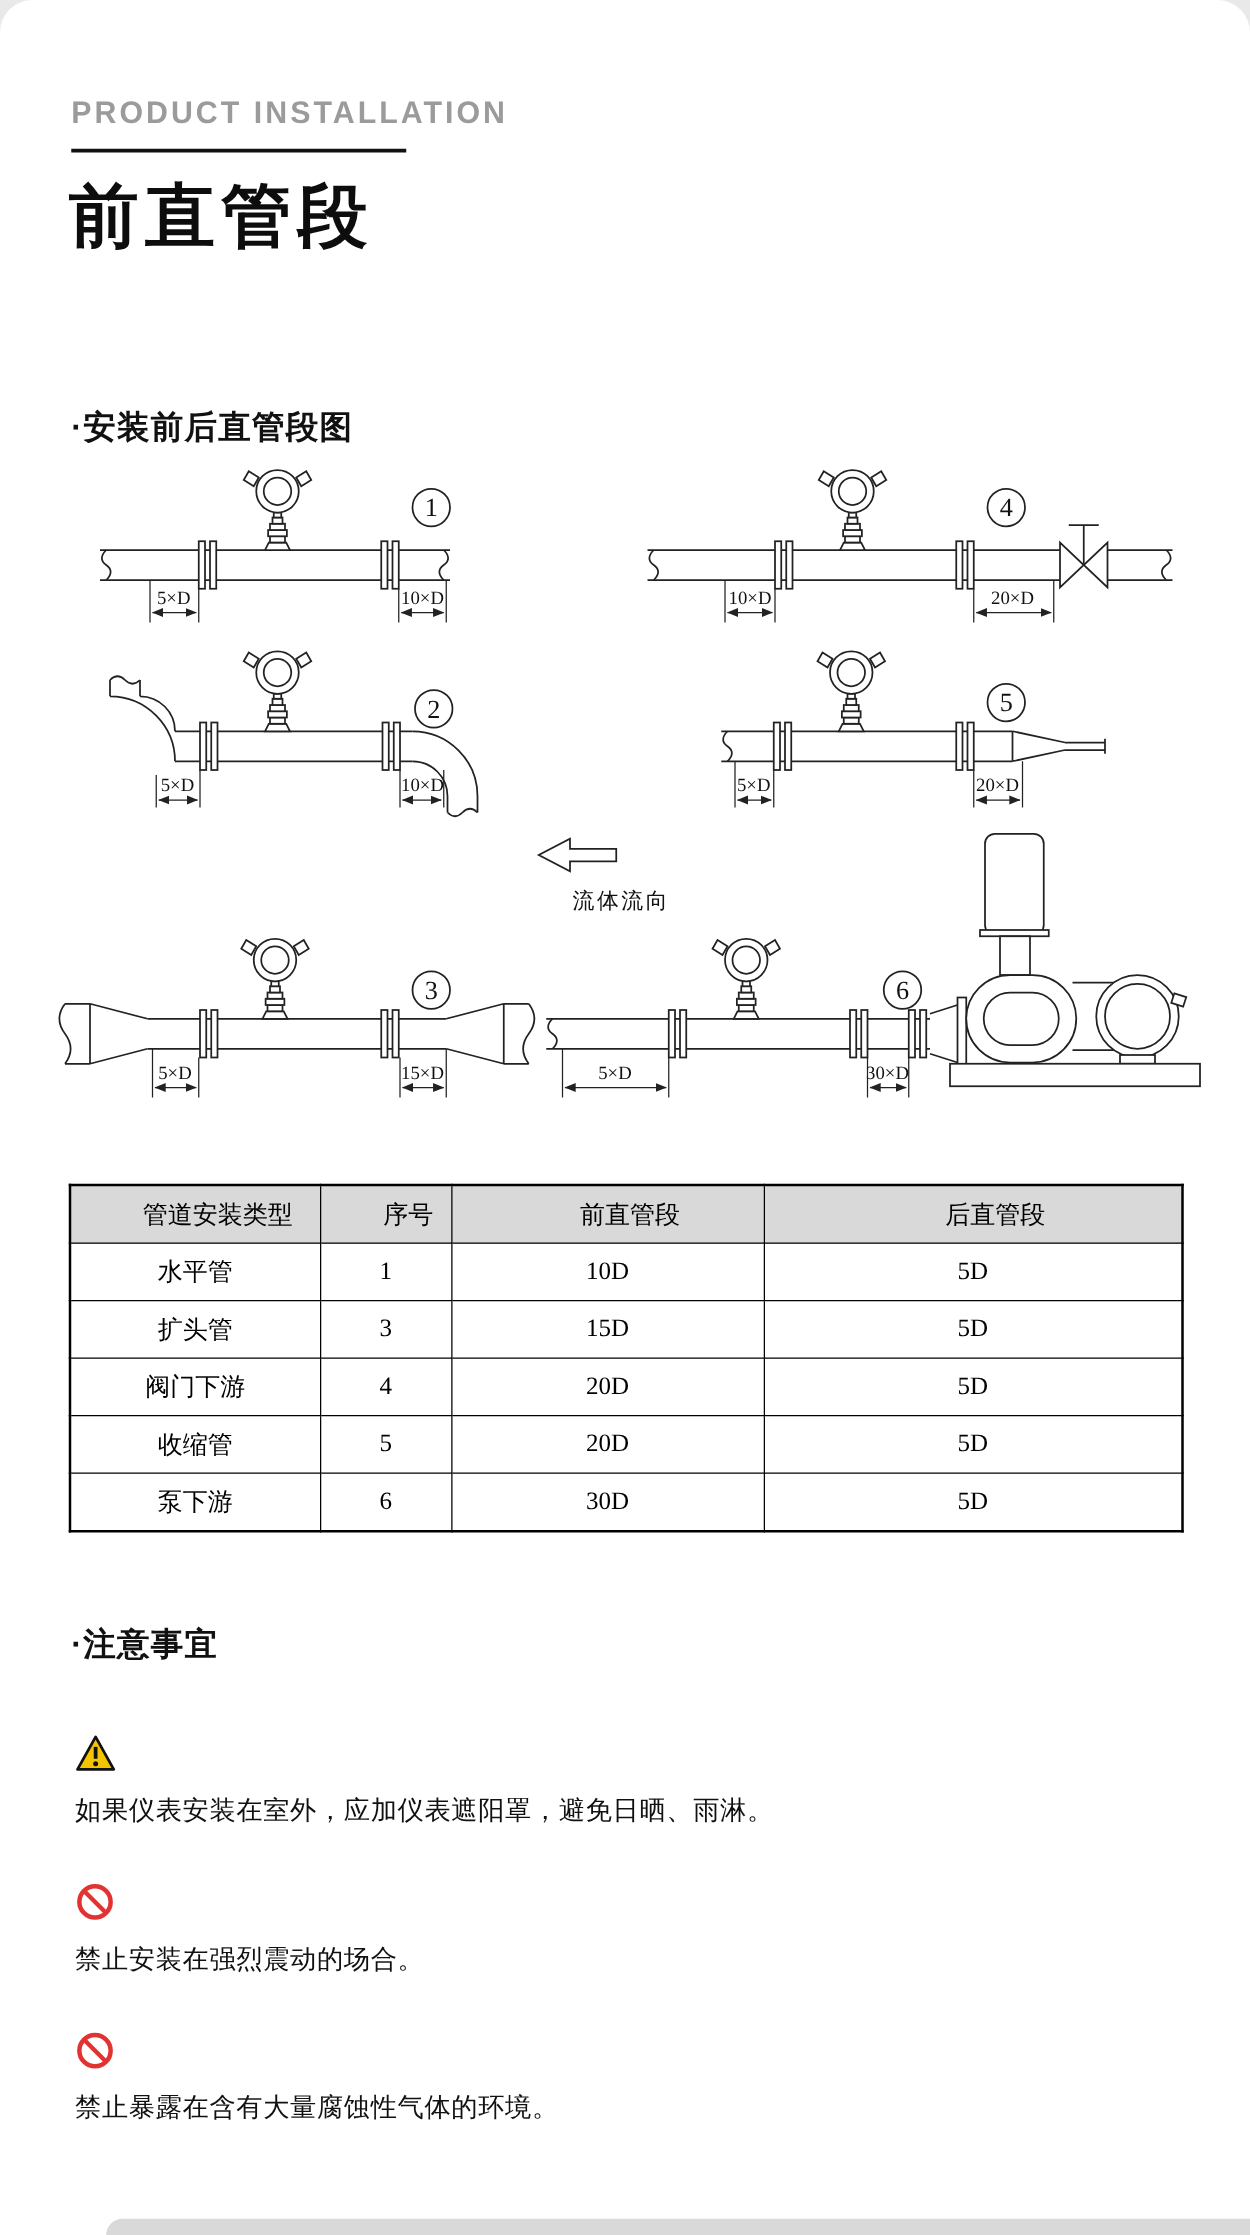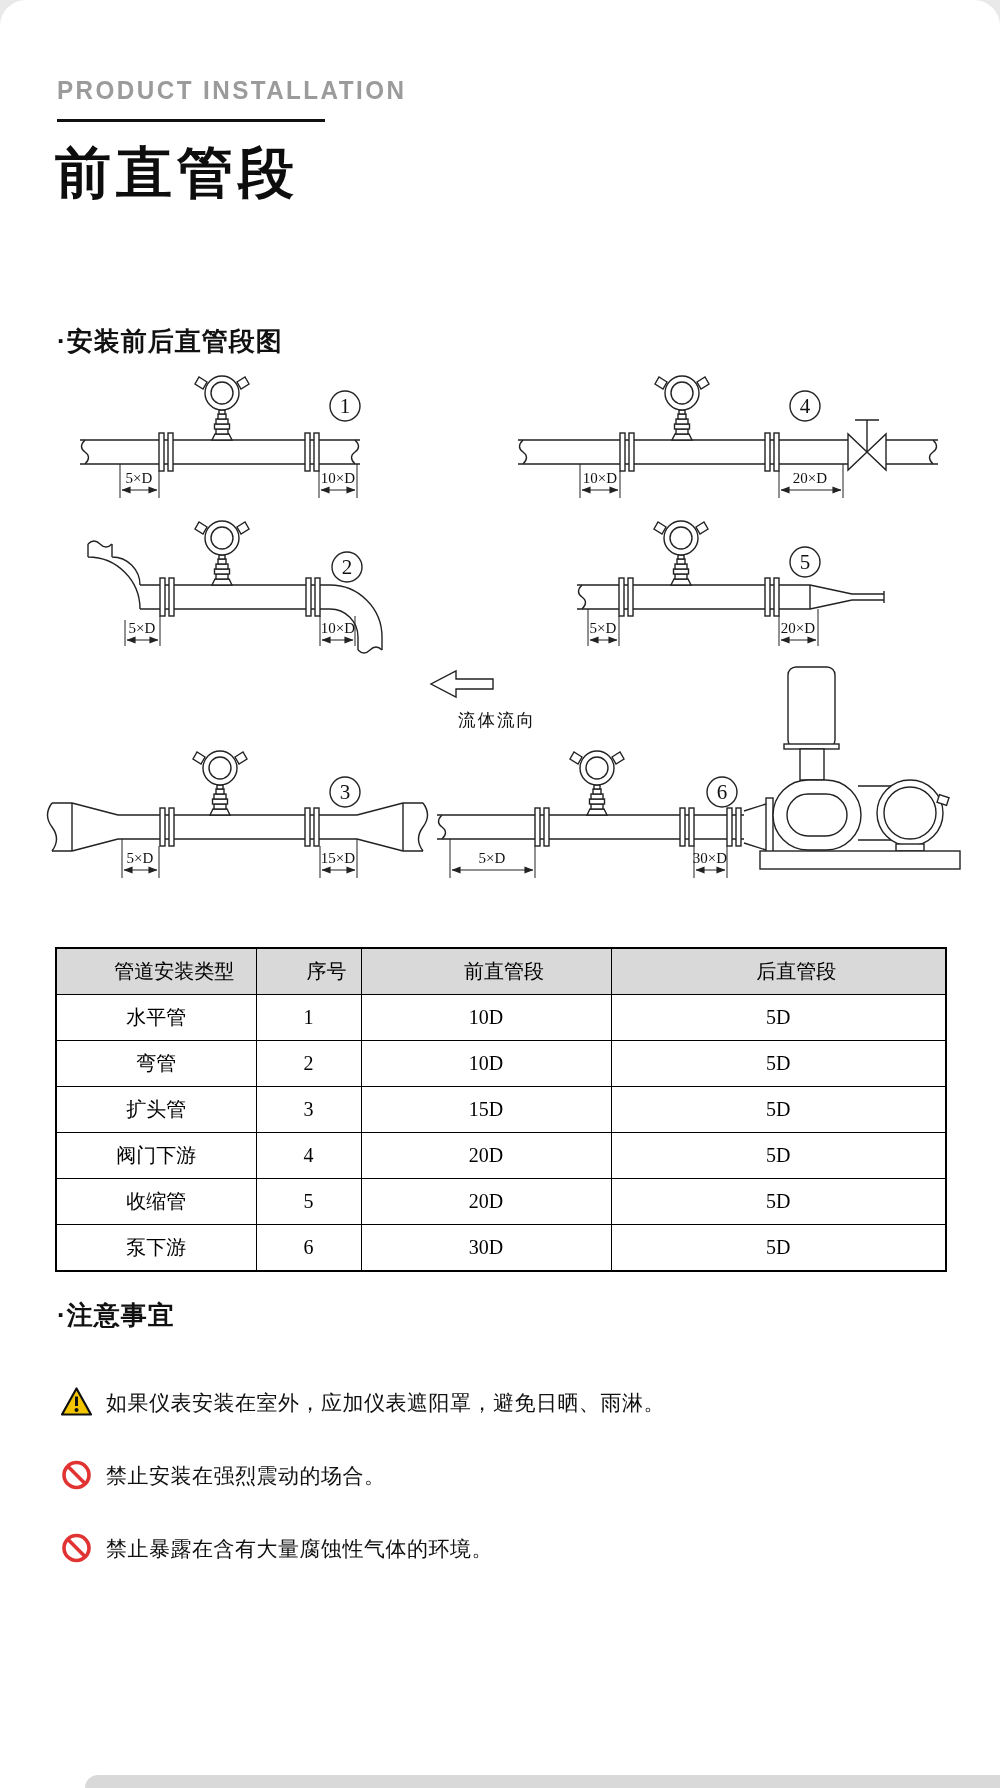--- a/index.html
+++ b/index.html
@@ -41,21 +41,21 @@
     font-family:"Liberation Serif","DejaVu Serif",serif;font-size:20px;color:#000;
     border:2px solid #000;
   }
   table.spec td,table.spec th{
     border:1.4px solid #000;text-align:center;height:45px;padding:0;
     font-weight:400;
   }
   table.spec th{background:#d9d9d9;padding-left:36px;}
 
   .notes{position:absolute;top:1386px;left:60px;right:55px;}
-  .note{display:flex;align-items:flex-start;gap:13px;margin-bottom:40px;}
+  .note{display:flex;align-items:flex-start;gap:13px;margin-bottom:40px;flex-direction:column;}
   .note-icon{flex:0 0 33px;margin-top:0;}
   .note-text{
     font-size:21px;line-height:33px;font-weight:500;color:#111;
     max-width:705px;letter-spacing:.5px;
   }
   .footer-bar{
     position:absolute;left:85px;right:0;bottom:0;height:13px;
     background:#d9d9d9;border-radius:13px 0 0 0;
   }
 </style>
@@ -235,26 +235,20 @@
         <th>管道安装类型</th>
         <th>序号</th>
         <th>前直管段</th>
         <th>后直管段</th>
       </tr>
     </thead>
     <tbody>
       <tr>
         <td>水平管</td>
         <td>1</td>
-        <td>10D</td>
-        <td>5D</td>
-      </tr>
-      <tr>
-        <td>弯管</td>
-        <td>2</td>
         <td>10D</td>
         <td>5D</td>
       </tr>
       <tr>
         <td>扩头管</td>
         <td>3</td>
         <td>15D</td>
         <td>5D</td>
       </tr>
       <tr>

